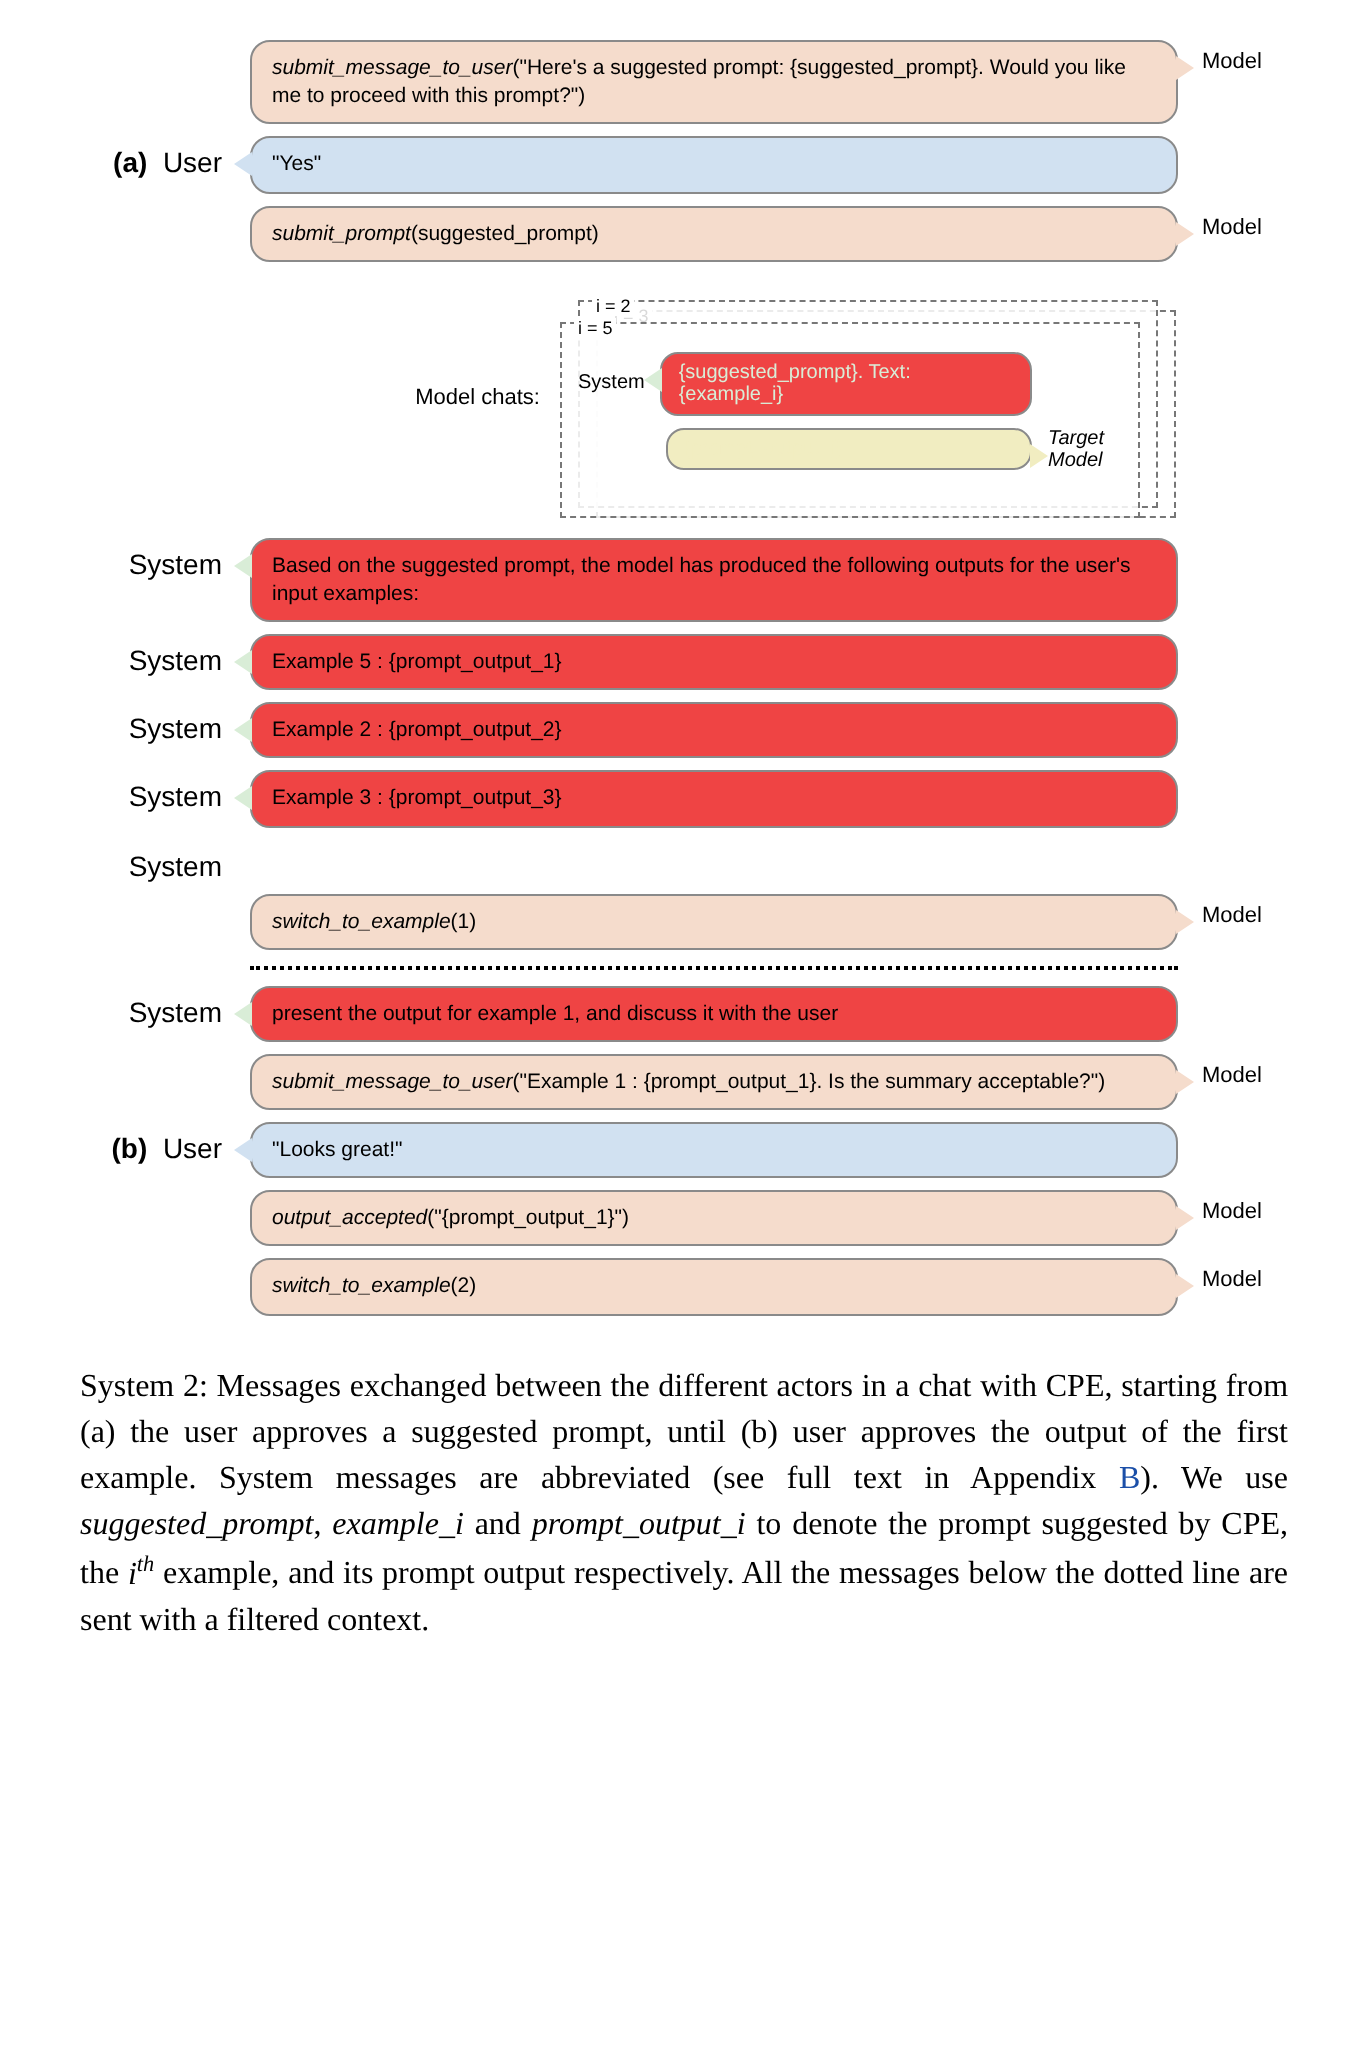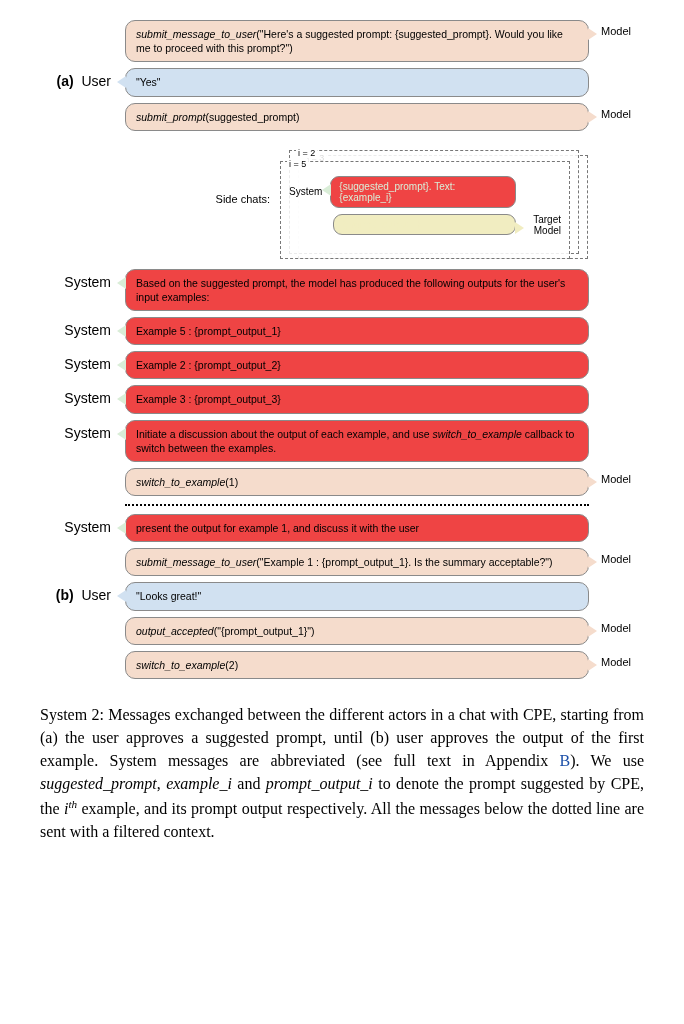--- a/index.html
+++ b/index.html
@@ -104,21 +104,21 @@
     font-size: 9px;
     background: #fff;
     padding: 0 2px;
   }
   .inner-row {
     display: flex;
     align-items: center;
     margin-bottom: 6px;
   }
   .inner-label-left { font-size: 10px; padding-right:8px; flex-shrink:0; }
-  .inner-label-right{ font-size: 10px; padding-left:8px; flex-shrink:0; text-align:right; width:45px; }
+  .inner-label-right{ font-size: 10px; padding-left:8px; flex-shrink:0; text-align:left; width:45px;font-style:italic; }
   .inner-bubble {
     flex: 1;
     border-radius: 9px;
     border: 1px solid #8a8a8a;
     padding: 4px 8px;
     font-size: 10px;
     position: relative;
   }
 
   .dotted-divider {
@@ -160,21 +160,21 @@
 
 <div class="row">
   <div class="label-left"><span></span></div>
   <div class="bubble model-bubble tail-right">
       <div><span class="italic">submit_prompt</span>(suggested_prompt)</div>
     </div>
   <div class="label-right"><span>Model</span></div>
 </div>
 
 <div class="side-chats-wrap">
-  <div class="side-chats-label">Side chats:</div>
+  <div class="side-chats-label">Model chats:</div>
   <div class="side-chats-stack">
     <div class="dash-box box3">
       <div class="box-label">i = 3</div>
     </div>
     <div class="dash-box box2">
       <div class="box-label">i = 2</div>
     </div>
     <div class="dash-box box1">
       <div class="box-label">i = 5</div>
       <div style="height:8px"></div>
@@ -207,23 +207,20 @@
   <div class="bubble system-bubble tail-left"><span>Example 2 : {prompt_output_2}</span></div>
   <div class="label-right"></div>
 </div>
 <div class="row">
   <div class="label-left"><span>System</span></div>
   <div class="bubble system-bubble tail-left"><span>Example 3 : {prompt_output_3}</span></div>
   <div class="label-right"></div>
 </div>
 <div class="row">
   <div class="label-left"><span>System</span></div>
-  <div class="bubble system-bubble tail-left">
-      <div>Initiate a discussion about the output of each example, and use <span class="italic">switch_to_example</span> callback to switch between the examples.</div>
-    </div>
   <div class="label-right"></div>
 </div>
 
 <div class="row">
   <div class="label-left"></div>
   <div class="bubble model-bubble tail-right">
       <div><span class="italic">switch_to_example</span>(1)</div>
     </div>
   <div class="label-right"><span>Model</span></div>
 </div>

